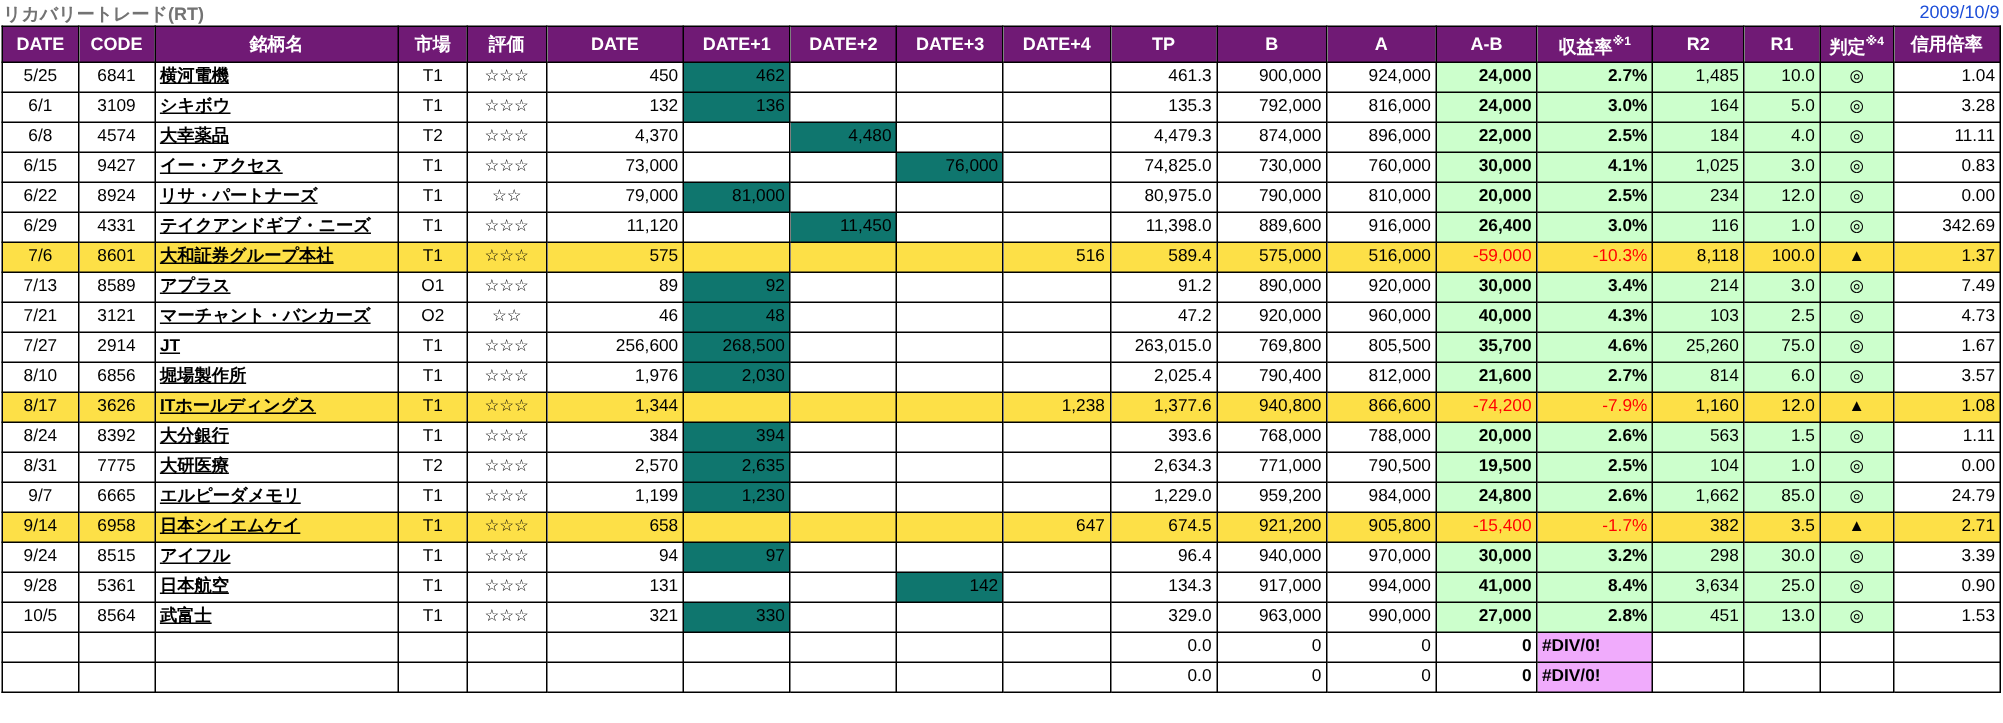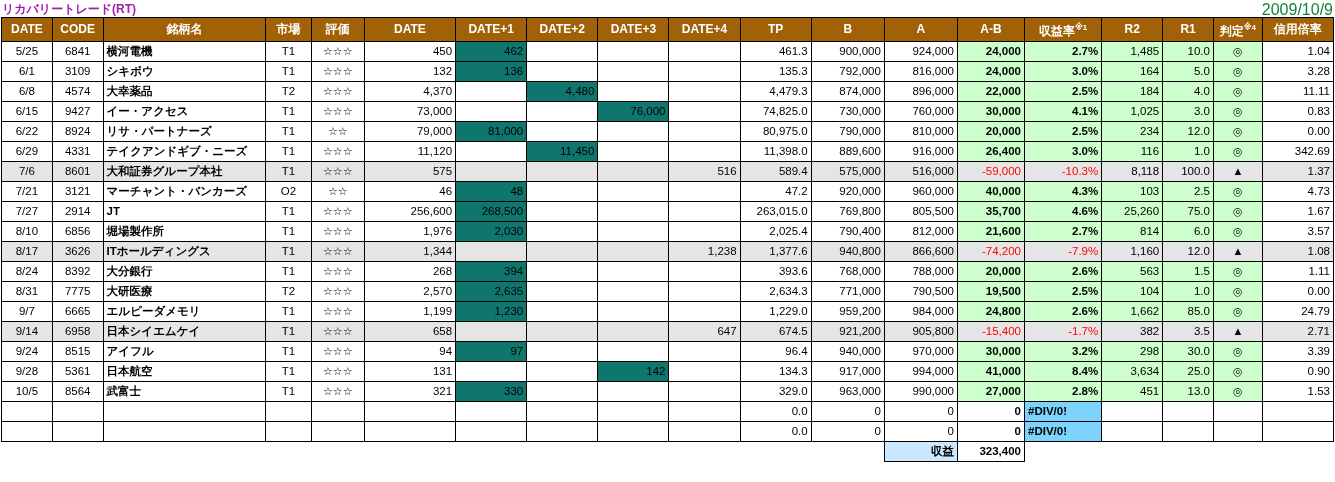--- a/index.html
+++ b/index.html
@@ -19,64 +19,64 @@
   .topbar{
     position:relative;
     height:17px;
     padding:0 2px;
   }
   .title{
     position:absolute;
     left:2px;top:1px;
     font-size:12px;
     font-weight:bold;
-    color:#a21caf;
+    color:#737373;
   }
   .datestamp{
     position:absolute;
     right:2px;top:1px;
-    font-size:16px;
-    color:#15803d;
+    font-size:12px;
+    color:#1d4ed8;
   }
   table{
     border-collapse:collapse;
     table-layout:fixed;
     width:1333px;
     margin-left:1px;
   }
   th,td{
     border:1px solid #000;
     padding:0 3px;
     height:19px;
     line-height:19px;
     overflow:hidden;
     white-space:nowrap;
     font-size:11.5px;
   }
   thead th{
-    background:#a16207;
+    background:#701a75;
     color:#ffffff;
     font-weight:bold;
     text-align:center;
     font-size:12px;
   }
   thead th sup{font-size:8px;vertical-align:super;}
   .c{text-align:center;}
   .r{text-align:right;}
-  .l{text-align:left;}
+  .l{text-align:left;text-decoration:underline;}
   .b{font-weight:bold;text-align:right;}
   
   .g{background:#ccffcc;}      
   .pk{background:#0f766e;}     
-  .gr{background:#e5e5e5;}
+  .gr{background:#fde047;}
   .neg{color:#ff0000;font-weight:normal;}
   .name{font-weight:bold;}
   .star{letter-spacing:0px;font-size:11px;}
   .mark{font-size:11px;}
-  .divzero{background:#7dd3fc;text-align:left;font-weight:bold;}
+  .divzero{background:#f0abfc;text-align:left;font-weight:bold;}
   .totallabel{background:#cce8ff;text-align:right;font-weight:bold;}
   .totalval{background:#ffffff;text-align:right;font-weight:bold;}
   .noborder{border:none;background:transparent;}
 </style>
 </head>
 <body>
 
 <div id="page">
 
   <div class="topbar">
@@ -271,20 +271,41 @@
           <td class="r gr">575,000</td>
           <td class="r gr">516,000</td>
           <td class="r b gr neg">-59,000</td>
           <td class="r b gr neg">-10.3%</td>
           <td class="r gr">8,118</td>
           <td class="r gr">100.0</td>
           <td class="c mark gr">▲</td>
           <td class="r gr">1.37</td>
         </tr>
         <tr>
+          <td class="c ">7/13</td>
+          <td class="c ">8589</td>
+          <td class="l name ">アプラス</td>
+          <td class="c ">O1</td>
+          <td class="c star ">☆☆☆</td>
+          <td class="r ">89</td>
+          <td class="r pk">92</td>
+          <td class="r "></td>
+          <td class="r "></td>
+          <td class="r "></td>
+          <td class="r ">91.2</td>
+          <td class="r ">890,000</td>
+          <td class="r ">920,000</td>
+          <td class="r b g">30,000</td>
+          <td class="r b g">3.4%</td>
+          <td class="r g">214</td>
+          <td class="r g">3.0</td>
+          <td class="c mark g">◎</td>
+          <td class="r ">7.49</td>
+        </tr>
+        <tr>
           <td class="c ">7/21</td>
           <td class="c ">3121</td>
           <td class="l name ">マーチャント・バンカーズ</td>
           <td class="c ">O2</td>
           <td class="c star ">☆☆</td>
           <td class="r ">46</td>
           <td class="r pk">48</td>
           <td class="r "></td>
           <td class="r "></td>
           <td class="r "></td>
@@ -360,21 +381,21 @@
           <td class="r gr">12.0</td>
           <td class="c mark gr">▲</td>
           <td class="r gr">1.08</td>
         </tr>
         <tr>
           <td class="c ">8/24</td>
           <td class="c ">8392</td>
           <td class="l name ">大分銀行</td>
           <td class="c ">T1</td>
           <td class="c star ">☆☆☆</td>
-          <td class="r ">268</td>
+          <td class="r ">384</td>
           <td class="r pk">394</td>
           <td class="r "></td>
           <td class="r "></td>
           <td class="r "></td>
           <td class="r ">393.6</td>
           <td class="r ">768,000</td>
           <td class="r ">788,000</td>
           <td class="r b g">20,000</td>
           <td class="r b g">2.6%</td>
           <td class="r g">563</td>
@@ -543,36 +564,15 @@
           <td class="r">0.0</td>
           <td class="r">0</td>
           <td class="r">0</td>
           <td class="r b">0</td>
           <td class="divzero">#DIV/0!</td>
           <td class=""></td>
           <td class=""></td>
           <td class=""></td>
           <td class=""></td>
         </tr>
-        <tr>
-          <td class="noborder"></td>
-          <td class="noborder"></td>
-          <td class="noborder"></td>
-          <td class="noborder"></td>
-          <td class="noborder"></td>
-          <td class="noborder"></td>
-          <td class="noborder"></td>
-          <td class="noborder"></td>
-          <td class="noborder"></td>
-          <td class="noborder"></td>
-          <td class="noborder"></td>
-          <td class="noborder"></td>
-          <td class="totallabel">収益</td>
-          <td class="totalval">323,400</td>
-          <td class="noborder"></td>
-          <td class="noborder"></td>
-          <td class="noborder"></td>
-          <td class="noborder"></td>
-          <td class="noborder"></td>
-        </tr>
       </tbody>
   </table>
 </div>
 
 </body></html>

